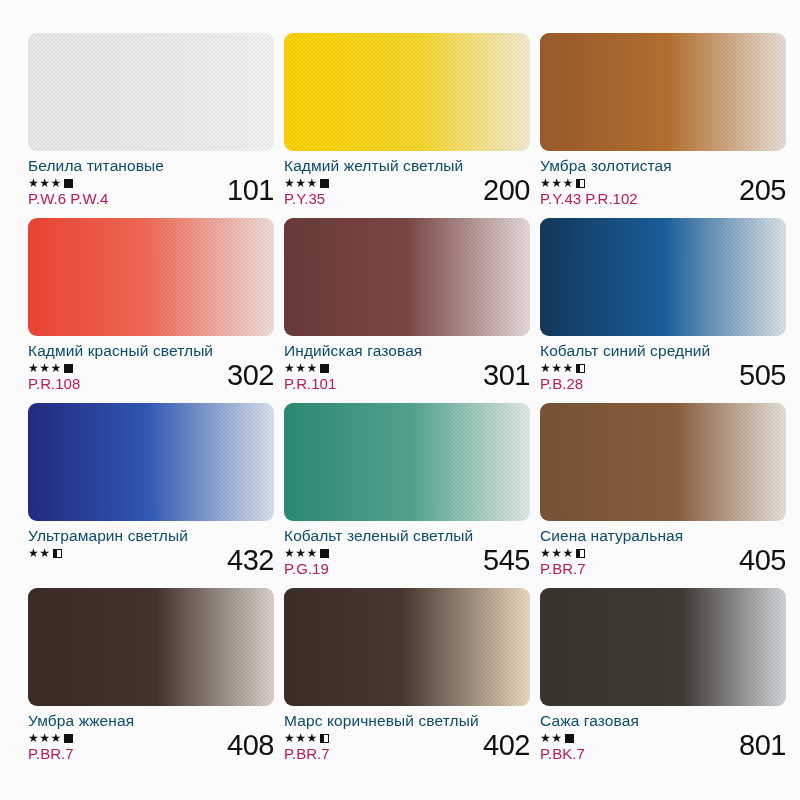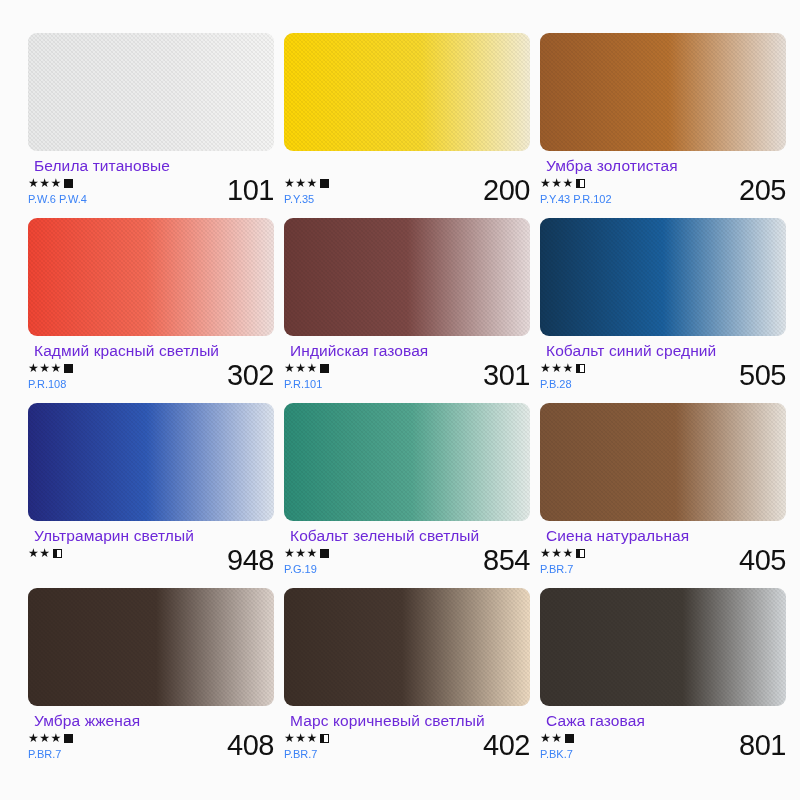--- a/index.html
+++ b/index.html
@@ -58,25 +58,24 @@
   }
   .swatch-info {
     position: relative;
     width: 246px;
     height: 67px;
     padding-top: 5px;
     box-sizing: border-box;
   }
   .swatch-name {
     font-size: 15.5px;
-    color: #6d28d9;
+    color: #0c4a6e;
     line-height: 20px;
     letter-spacing: 0.1px;
     white-space: nowrap;
-    margin-left: 6px;
   }
   .swatch-meta {
     position: absolute;
     left: 0;
     top: 25px;
     width: 160px;
   }
   .rating-row {
     display: flex;
     align-items: center;
@@ -105,22 +104,22 @@
   .opacity-box.half::before {
     content: "";
     position: absolute;
     left: 0;
     top: 0;
     width: 50%;
     height: 100%;
     background: #111111;
   }
   .pigment {
-    font-size: 11px;
-    color: #3b82f6;
+    font-size: 15px;
+    color: #be185d;
     line-height: 16px;
     margin-top: 1px;
     white-space: nowrap;
   }
   .swatch-number {
     position: absolute;
     right: 0;
     top: 19px;
     font-size: 29px;
     font-weight: 400;
@@ -149,20 +148,21 @@
         </div>
         <div class="swatch-number">101</div>
       </div>
     </div>
     <div class="swatch-card">
       <div class="swatch-chip">
         <div class="swatch-grad" style="background: linear-gradient(to right, rgb(251, 212, 5) 0%, rgb(246, 215, 43) 55%, rgb(243, 236, 210) 100%);"></div>
         <div class="swatch-texture"></div>
       </div>
       <div class="swatch-info">
+        <div class="swatch-name">Кадмий желтый светлый</div>
         <div class="swatch-meta">
           <div class="rating-row">
             <span class="stars">★★★</span>
             <span class="opacity-box full"></span>
           </div>
           <div class="pigment">P.Y.35</div>
         </div>
         <div class="swatch-number">200</div>
       </div>
     </div>
@@ -240,38 +240,38 @@
         <div class="swatch-texture"></div>
       </div>
       <div class="swatch-info">
         <div class="swatch-name">Ультрамарин светлый</div>
         <div class="swatch-meta">
           <div class="rating-row">
             <span class="stars">★★</span>
             <span class="opacity-box half"></span>
           </div>
         </div>
-        <div class="swatch-number">948</div>
+        <div class="swatch-number">432</div>
       </div>
     </div>
     <div class="swatch-card">
       <div class="swatch-chip">
         <div class="swatch-grad" style="background: linear-gradient(to right, rgb(44, 139, 118) 0%, rgb(83, 165, 143) 52%, rgb(227, 234, 231) 100%);"></div>
         <div class="swatch-texture"></div>
       </div>
       <div class="swatch-info">
         <div class="swatch-name">Кобальт зеленый светлый</div>
         <div class="swatch-meta">
           <div class="rating-row">
             <span class="stars">★★★</span>
             <span class="opacity-box full"></span>
           </div>
           <div class="pigment">P.G.19</div>
         </div>
-        <div class="swatch-number">854</div>
+        <div class="swatch-number">545</div>
       </div>
     </div>
     <div class="swatch-card">
       <div class="swatch-chip">
         <div class="swatch-grad" style="background: linear-gradient(to right, rgb(122, 83, 55) 0%, rgb(138, 94, 60) 55%, rgb(232, 226, 218) 100%);"></div>
         <div class="swatch-texture"></div>
       </div>
       <div class="swatch-info">
         <div class="swatch-name">Сиена натуральная</div>
         <div class="swatch-meta">

